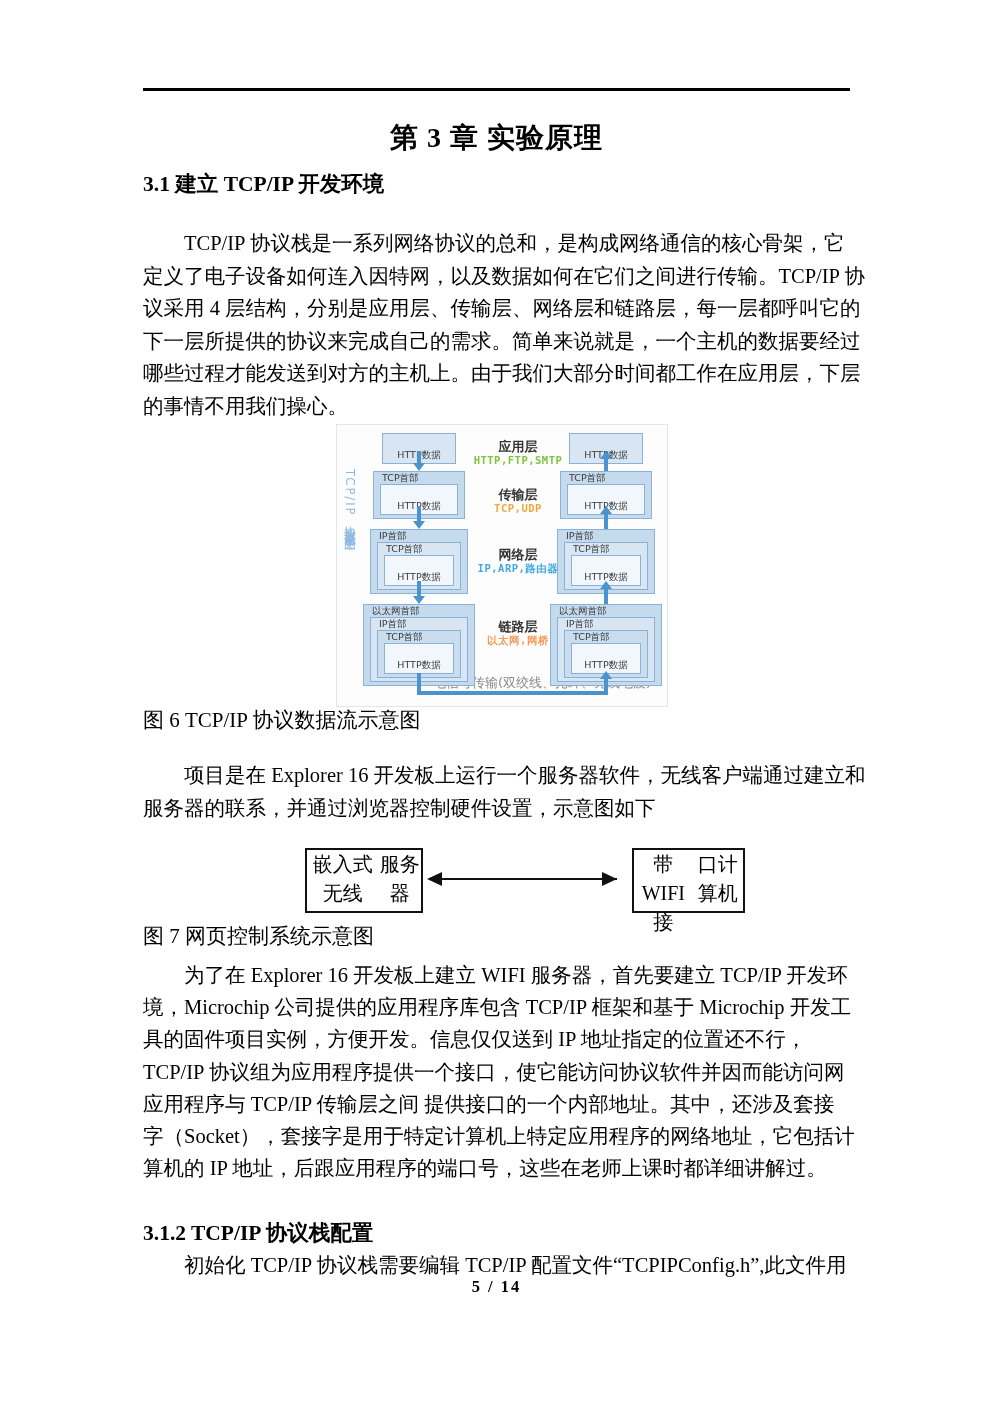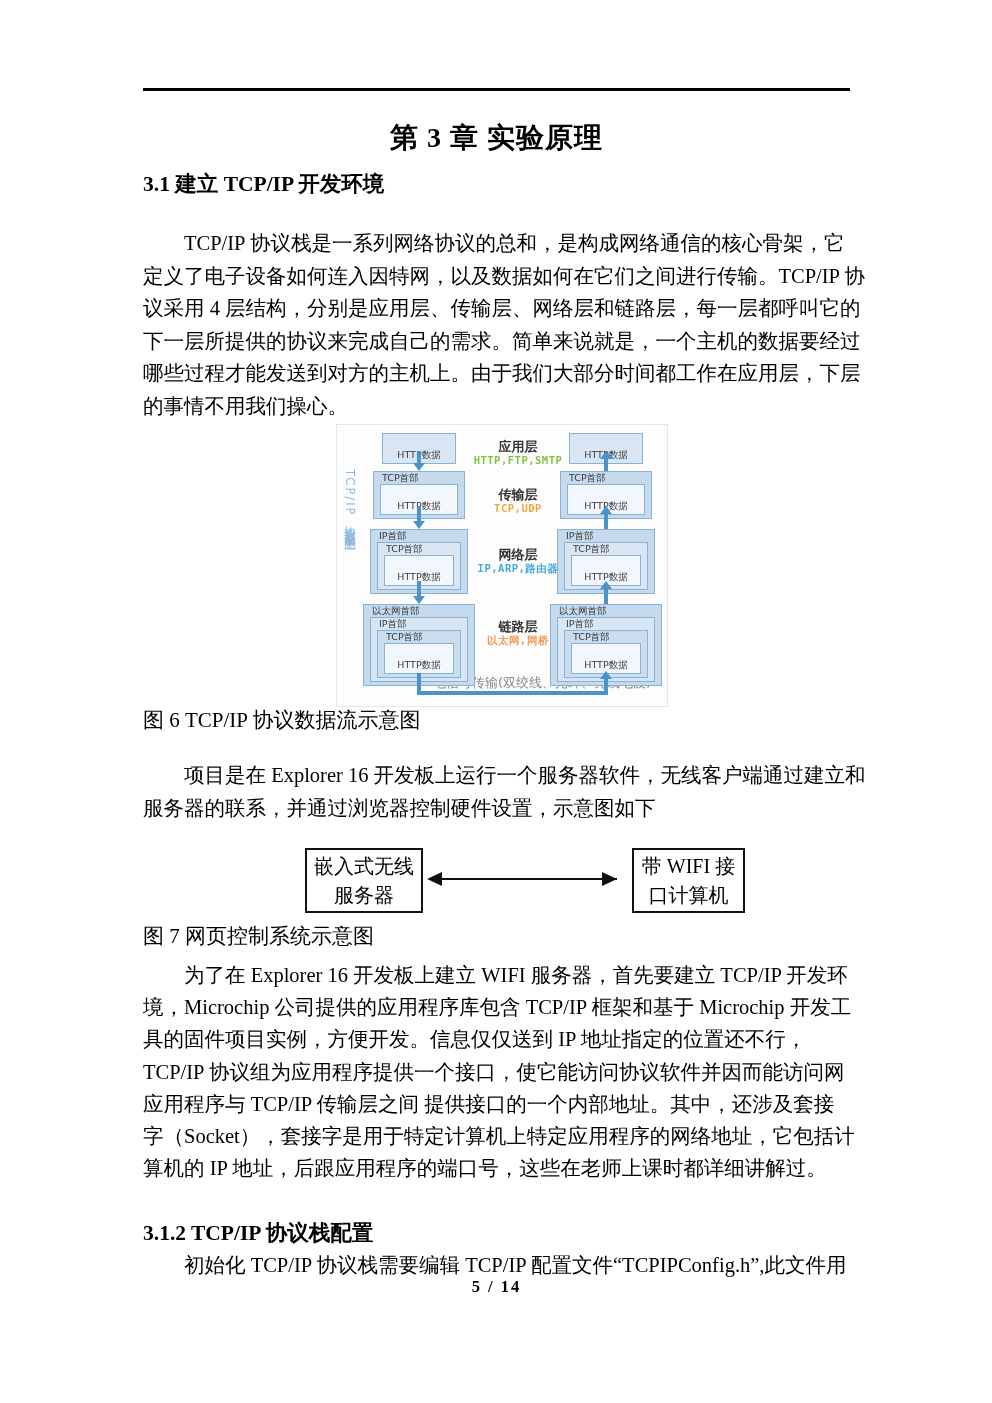--- a/index.html
+++ b/index.html
@@ -45,21 +45,21 @@
   .ahead{position:absolute;width:0;height:0;border-left:6px solid transparent;
         border-right:6px solid transparent;}
   .ahead.down{border-top:8px solid var(--arrow,#4a93cc);}
   .ahead.up{border-bottom:8px solid var(--arrow,#4a93cc);}
   .bcap{position:absolute;left:96px;top:249px;width:170px;text-align:left;
         font-size:13px;color:#8a8a8a;white-space:nowrap;}
 
   
   .fig7{position:absolute;left:143px;top:848px;width:707px;height:66px;}
   .f7box{position:absolute;top:0;height:65px;box-sizing:border-box;border:2px solid #111;
-        background:#fff;display:flex;flex-direction:column;justify-content:center;
+        background:#fff;display:flex;flex-direction:row;justify-content:center;
         text-align:center;font-size:20px;line-height:29px;}
   .f7left{left:162px;width:118px;} .f7right{left:489px;width:113px;}
   .f7line{position:absolute;left:298px;top:30px;width:176px;height:2px;background:#111;}
   .f7head{position:absolute;top:24px;width:0;height:0;border-top:7px solid transparent;
         border-bottom:7px solid transparent;}
   .f7head.l{left:284px;border-right:15px solid #111;}
   .f7head.r{left:459px;border-left:15px solid #111;}
 </style>
 </head>
 <body>

